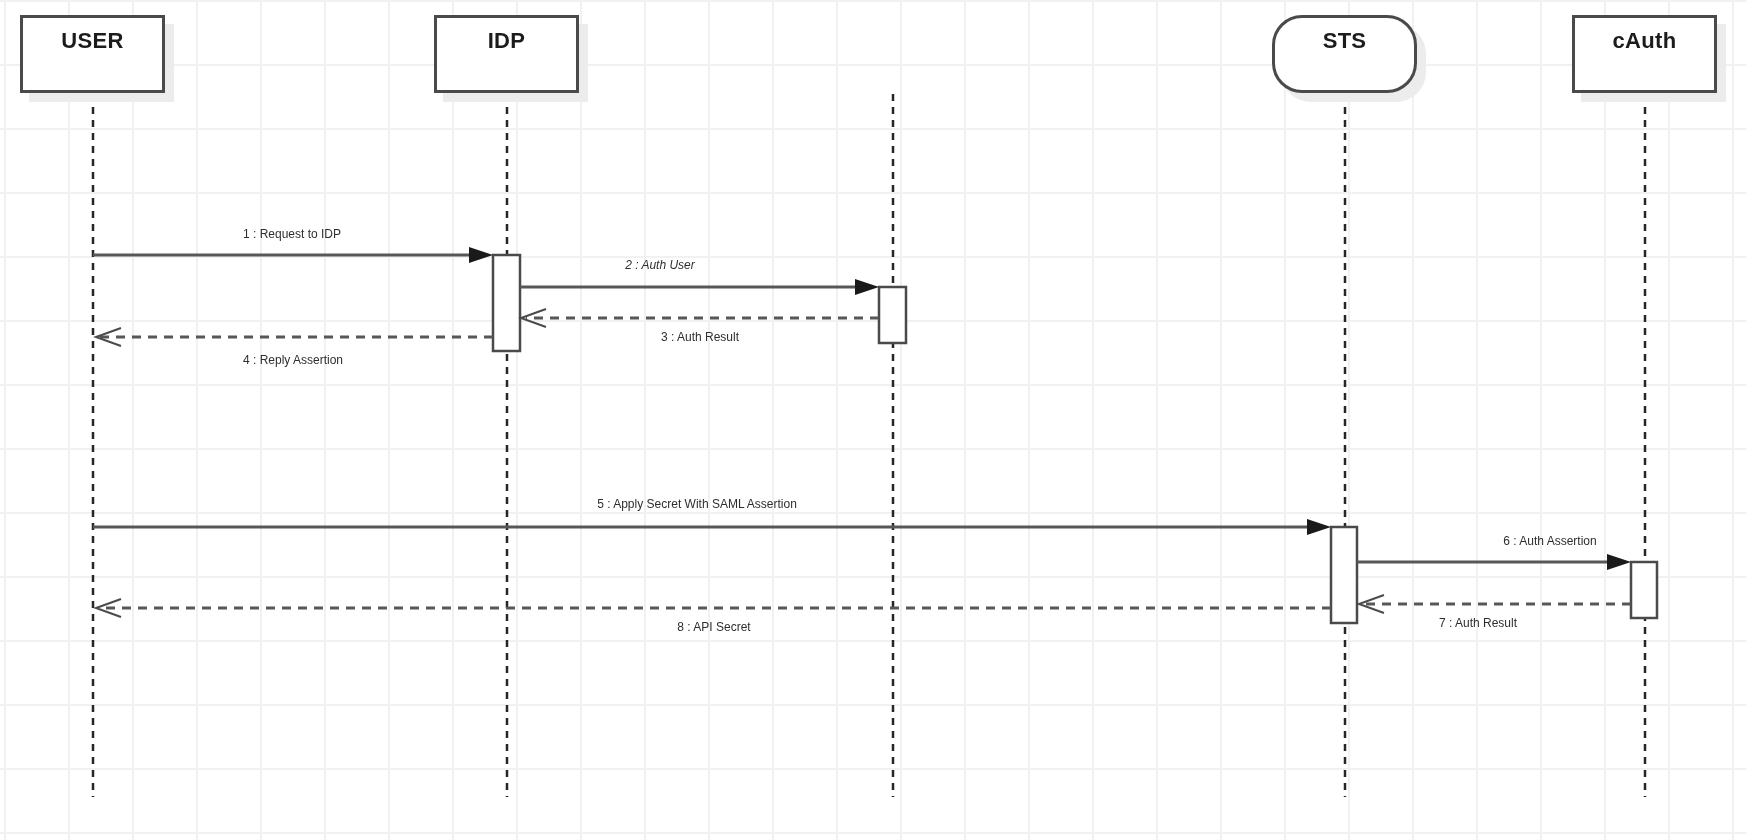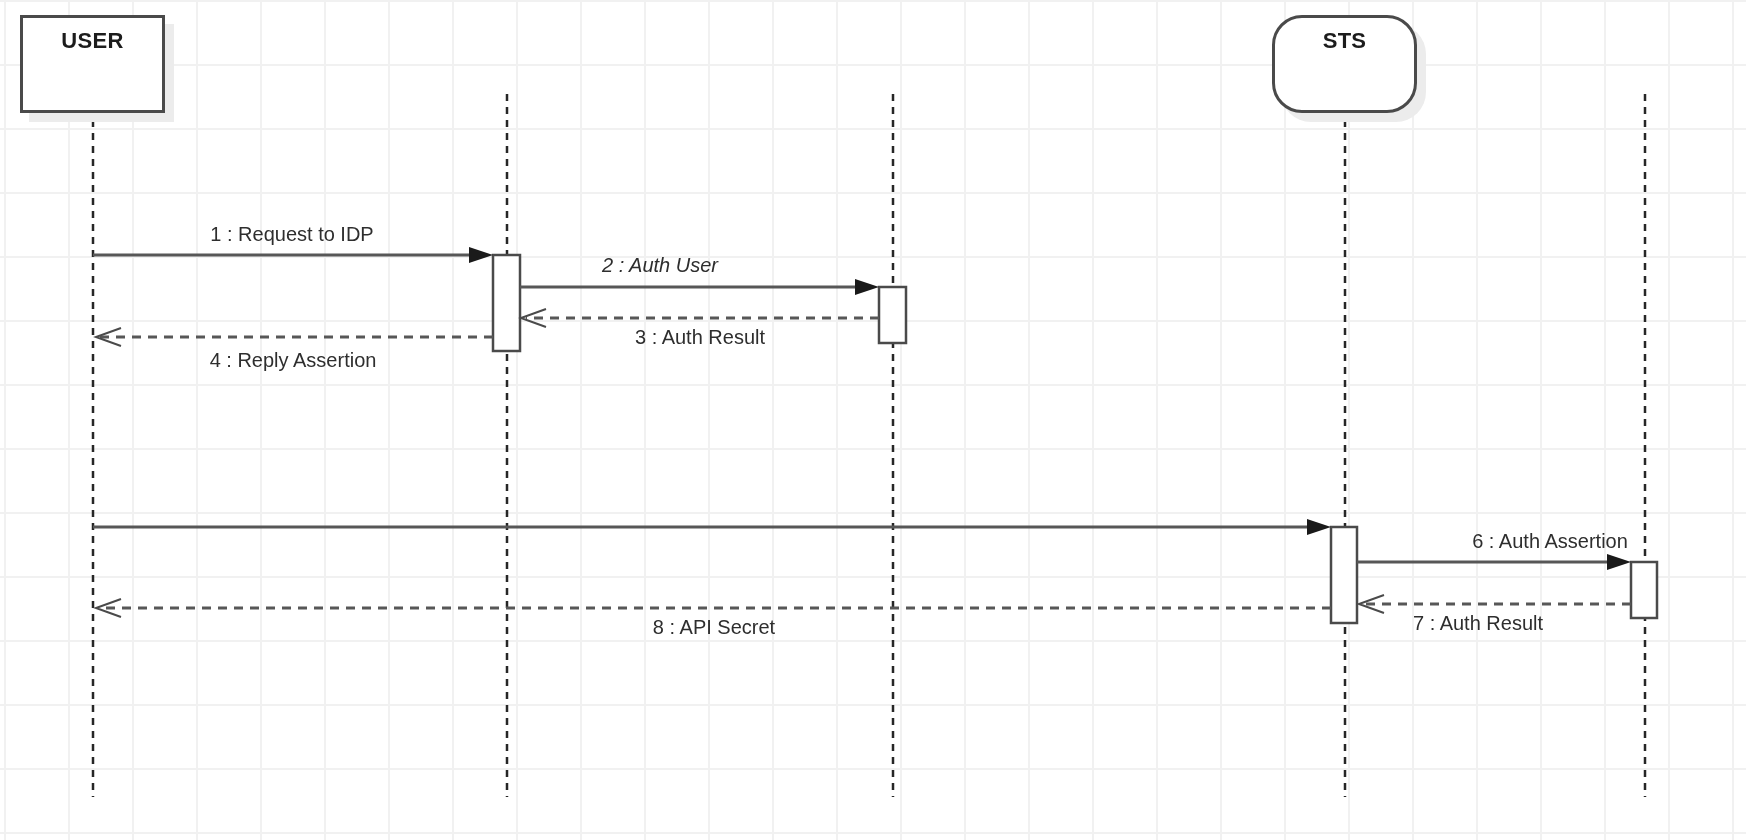--- a/index.html
+++ b/index.html
@@ -11,41 +11,41 @@
     background-image:
       linear-gradient(to right, #f1f1f1 2px, transparent 2px),
       linear-gradient(to bottom, #f1f1f1 2px, transparent 2px);
     background-size:64px 64px;
     background-position:4px 0;
     font-family:"Liberation Sans", sans-serif;
   }
   .diagram-svg{position:absolute;left:0;top:0;width:1746px;height:840px;}
   .actor{
     position:absolute;
-    width:145px;height:98px;
+    width:145px;height:78px;
     box-sizing:border-box;
     background:#ffffff;
     border:3px solid #4a4a4a;
     box-shadow:9px 9px 0 0 #ececec;
     display:flex;justify-content:center;align-items:flex-start;
     padding-top:10px;
   }
   .actor-label{
     font-size:22px;font-weight:bold;color:#1c1c1c;letter-spacing:0.3px;
   }
   .actor-user{left:20px;top:15px;}
   .actor-idp{left:434px;top:15px;}
   .actor-ldap{left:820px;top:15px;}
   .actor-sts{left:1272px;top:15px;border-radius:30px;}
   .actor-cauth{left:1572px;top:15px;}
   .msg-label{
     position:absolute;
     transform:translateX(-50%);
     white-space:nowrap;
-    font-size:20px;color:#2e2e2e;line-height:24px;
+    font-size:12px;color:#2e2e2e;line-height:24px;
   }
   .lbl-1{left:292px;top:222px;}
   .lbl-2{left:660px;top:253px;font-style:italic;}
   .lbl-3{left:700px;top:325px;}
   .lbl-4{left:293px;top:348px;}
   .lbl-5{left:697px;top:492px;}
   .lbl-6{left:1550px;top:529px;}
   .lbl-7{left:1478px;top:611px;}
   .lbl-8{left:714px;top:615px;}
 </style>
@@ -108,25 +108,32 @@
 
     <g>
       <line x1="1331" y1="608" x2="100" y2="608" stroke="#575757" stroke-width="3" stroke-dasharray="9 7"></line>
       <path d="M121 599 L96 608 L121 617" fill="none" stroke="#4a4a4a" stroke-width="2"></path>
     </g>
   </svg>
 
   <div class="actor actor-user">
     <span class="actor-label">USER</span>
   </div>
+  <div class="actor actor-idp">
+    <span class="actor-label">IDP</span>
+  </div>
   <div class="actor actor-sts">
     <span class="actor-label">STS</span>
+  </div>
+  <div class="actor actor-cauth">
+    <span class="actor-label">cAuth</span>
   </div>
 
   <div class="msg-label lbl-1">1 : Request to IDP</div>
   <div class="msg-label lbl-2">2 : Auth User</div>
   <div class="msg-label lbl-3">3 : Auth Result</div>
   <div class="msg-label lbl-4">4 : Reply Assertion</div>
+  <div class="msg-label lbl-5">5 : Apply Secret With SAML Assertion</div>
   <div class="msg-label lbl-6">6 : Auth Assertion</div>
   <div class="msg-label lbl-7">7 : Auth Result</div>
   <div class="msg-label lbl-8">8 : API Secret</div>
 
 </div>
 
 </body></html>

